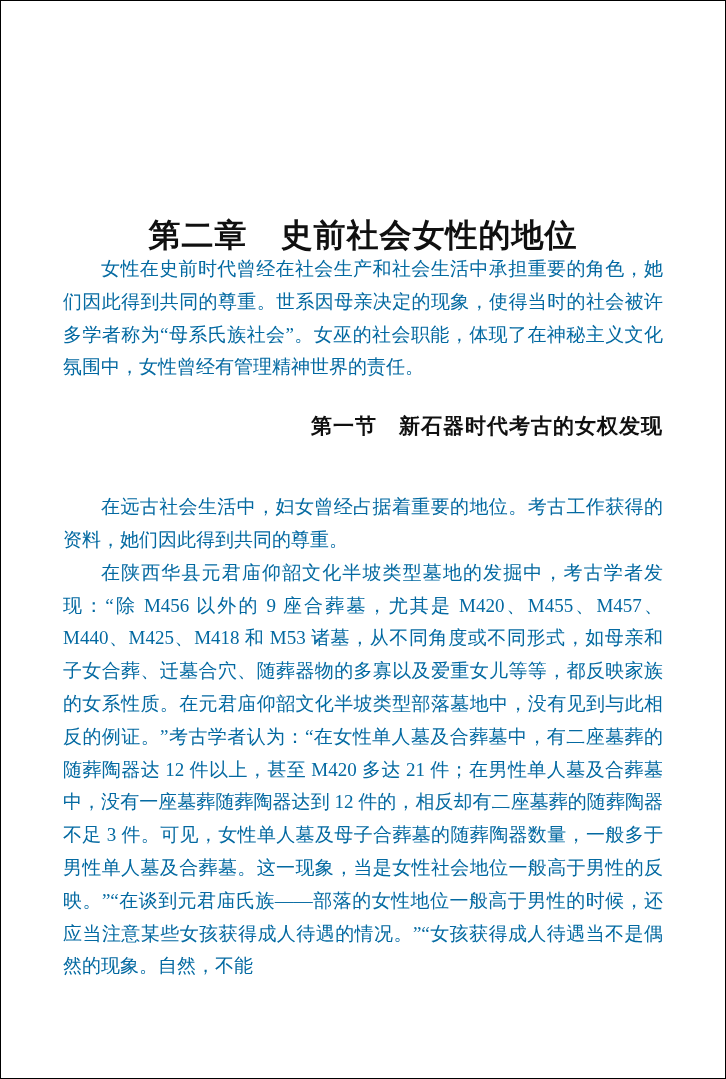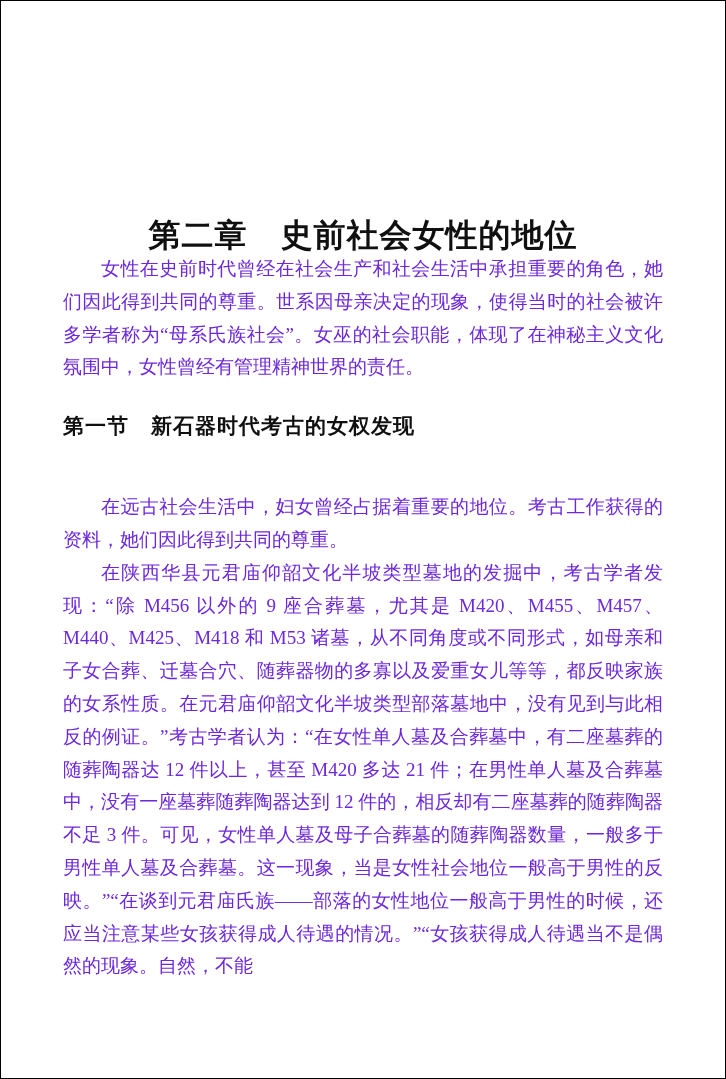--- a/index.html
+++ b/index.html
@@ -33,32 +33,32 @@
     color: #101010;
   }
   .intro-paragraph {
     margin: 60px 0 0 0;
   }
   .section-heading {
     margin: 30px 0 0 0;
     font-size: 21px;
     line-height: 24px;
     font-weight: bold;
-    text-align: left;
+    text-align: right;
     letter-spacing: 1px;
     color: #101010;
   }
   .body-paragraph {
     margin: 0;
     font-size: 19px;
     line-height: 32.8px;
     text-indent: 2em;
     text-align: justify;
     text-align-last: left;
-    color: #6d28d9;
+    color: #0369a1;
   }
   .first-body-paragraph {
     margin-top: 53px;
   }
 </style>
 </head>
 <body>
 
 <div class="page">
   <div class="content">

